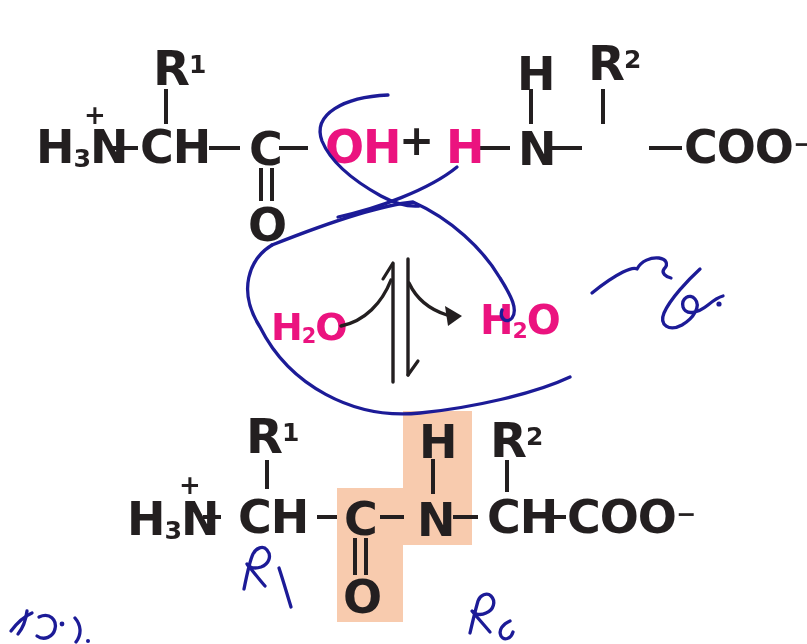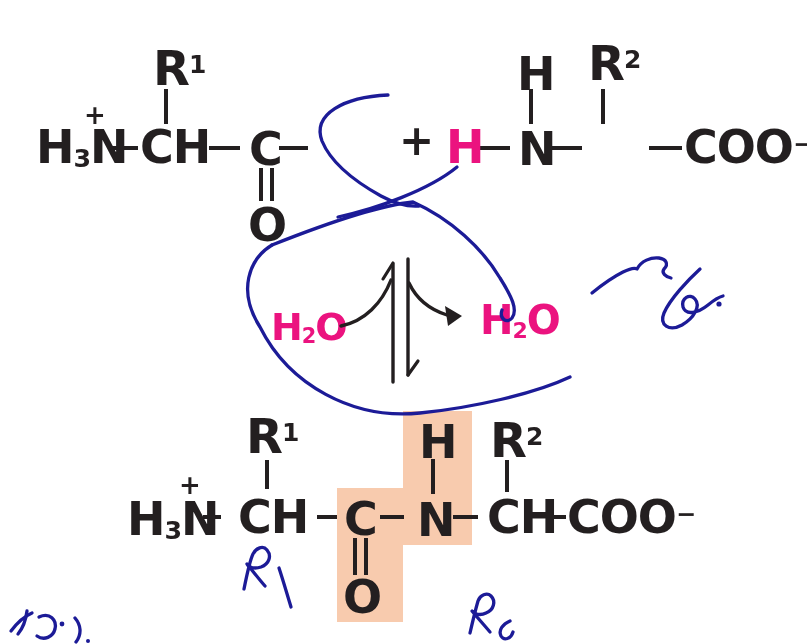--- a/index.html
+++ b/index.html
@@ -38,20 +38,21 @@
     <div class="bond" style="left: 265px; top: 460px; width: 4px; height: 29px; background: rgb(35, 31, 32);"></div>
     <div class="bond" style="left: 431px; top: 459px; width: 4px; height: 35px; background: rgb(35, 31, 32);"></div>
     <div class="bond" style="left: 505px; top: 460px; width: 4px; height: 32px; background: rgb(35, 31, 32);"></div>
     <div class="bond" style="left: 353px; top: 538px; width: 4px; height: 37px; background: rgb(35, 31, 32);"></div>
     <div class="bond" style="left: 364px; top: 538px; width: 4px; height: 37px; background: rgb(35, 31, 32);"></div>
     <div class="ft" style="left: 153px; top: 44px; font-size: 48px; color: rgb(35, 31, 32);"><span>R</span><span class="sp">1</span></div>
     <div class="ft" style="left: 84px; top: 102px; font-size: 26px; color: rgb(35, 31, 32);"><span>+</span></div>
     <div class="ft" style="left: 36px; top: 124px; font-size: 46px; color: rgb(35, 31, 32);"><span>H</span><span class="sb">3</span><span>N</span></div>
     <div class="ft" style="left: 140px; top: 124px; font-size: 46px; color: rgb(35, 31, 32);"><span>CH</span></div>
     <div class="ft" style="left: 249px; top: 126px; font-size: 46px; color: rgb(35, 31, 32);"><span>C</span></div>
+    <div class="ft" style="left: 325px; top: 124px; font-size: 46px; color: rgb(235, 19, 127);"><span>OH</span></div>
     <div class="ft" style="left: 399px; top: 120px; font-size: 42px; color: rgb(35, 31, 32);"><span>+</span></div>
     <div class="ft" style="left: 446px; top: 124px; font-size: 46px; color: rgb(235, 19, 127);"><span>H</span></div>
     <div class="ft" style="left: 518px; top: 126px; font-size: 46px; color: rgb(35, 31, 32);"><span>N</span></div>
     <div class="ft" style="left: 517px; top: 51px; font-size: 46px; color: rgb(35, 31, 32);"><span>H</span></div>
     <div class="ft" style="left: 588px; top: 39px; font-size: 48px; color: rgb(35, 31, 32);"><span>R</span><span class="sp">2</span></div>
     <div class="ft" style="left: 684px; top: 124px; font-size: 46px; color: rgb(35, 31, 32);"><span>COO</span><span class="sp">−</span></div>
     <div class="ft" style="left: 248px; top: 202px; font-size: 46px; color: rgb(35, 31, 32);"><span>O</span></div>
     <div class="ft" style="left: 271px; top: 308px; font-size: 38px; color: rgb(235, 19, 127);"><span>H</span><span class="sb">2</span><span>O</span></div>
     <div class="ft" style="left: 480px; top: 300px; font-size: 40px; color: rgb(235, 19, 127);"><span>H</span><span class="sb">2</span><span>O</span></div>
     <div class="ft" style="left: 246px; top: 412px; font-size: 48px; color: rgb(35, 31, 32);"><span>R</span><span class="sp">1</span></div>

